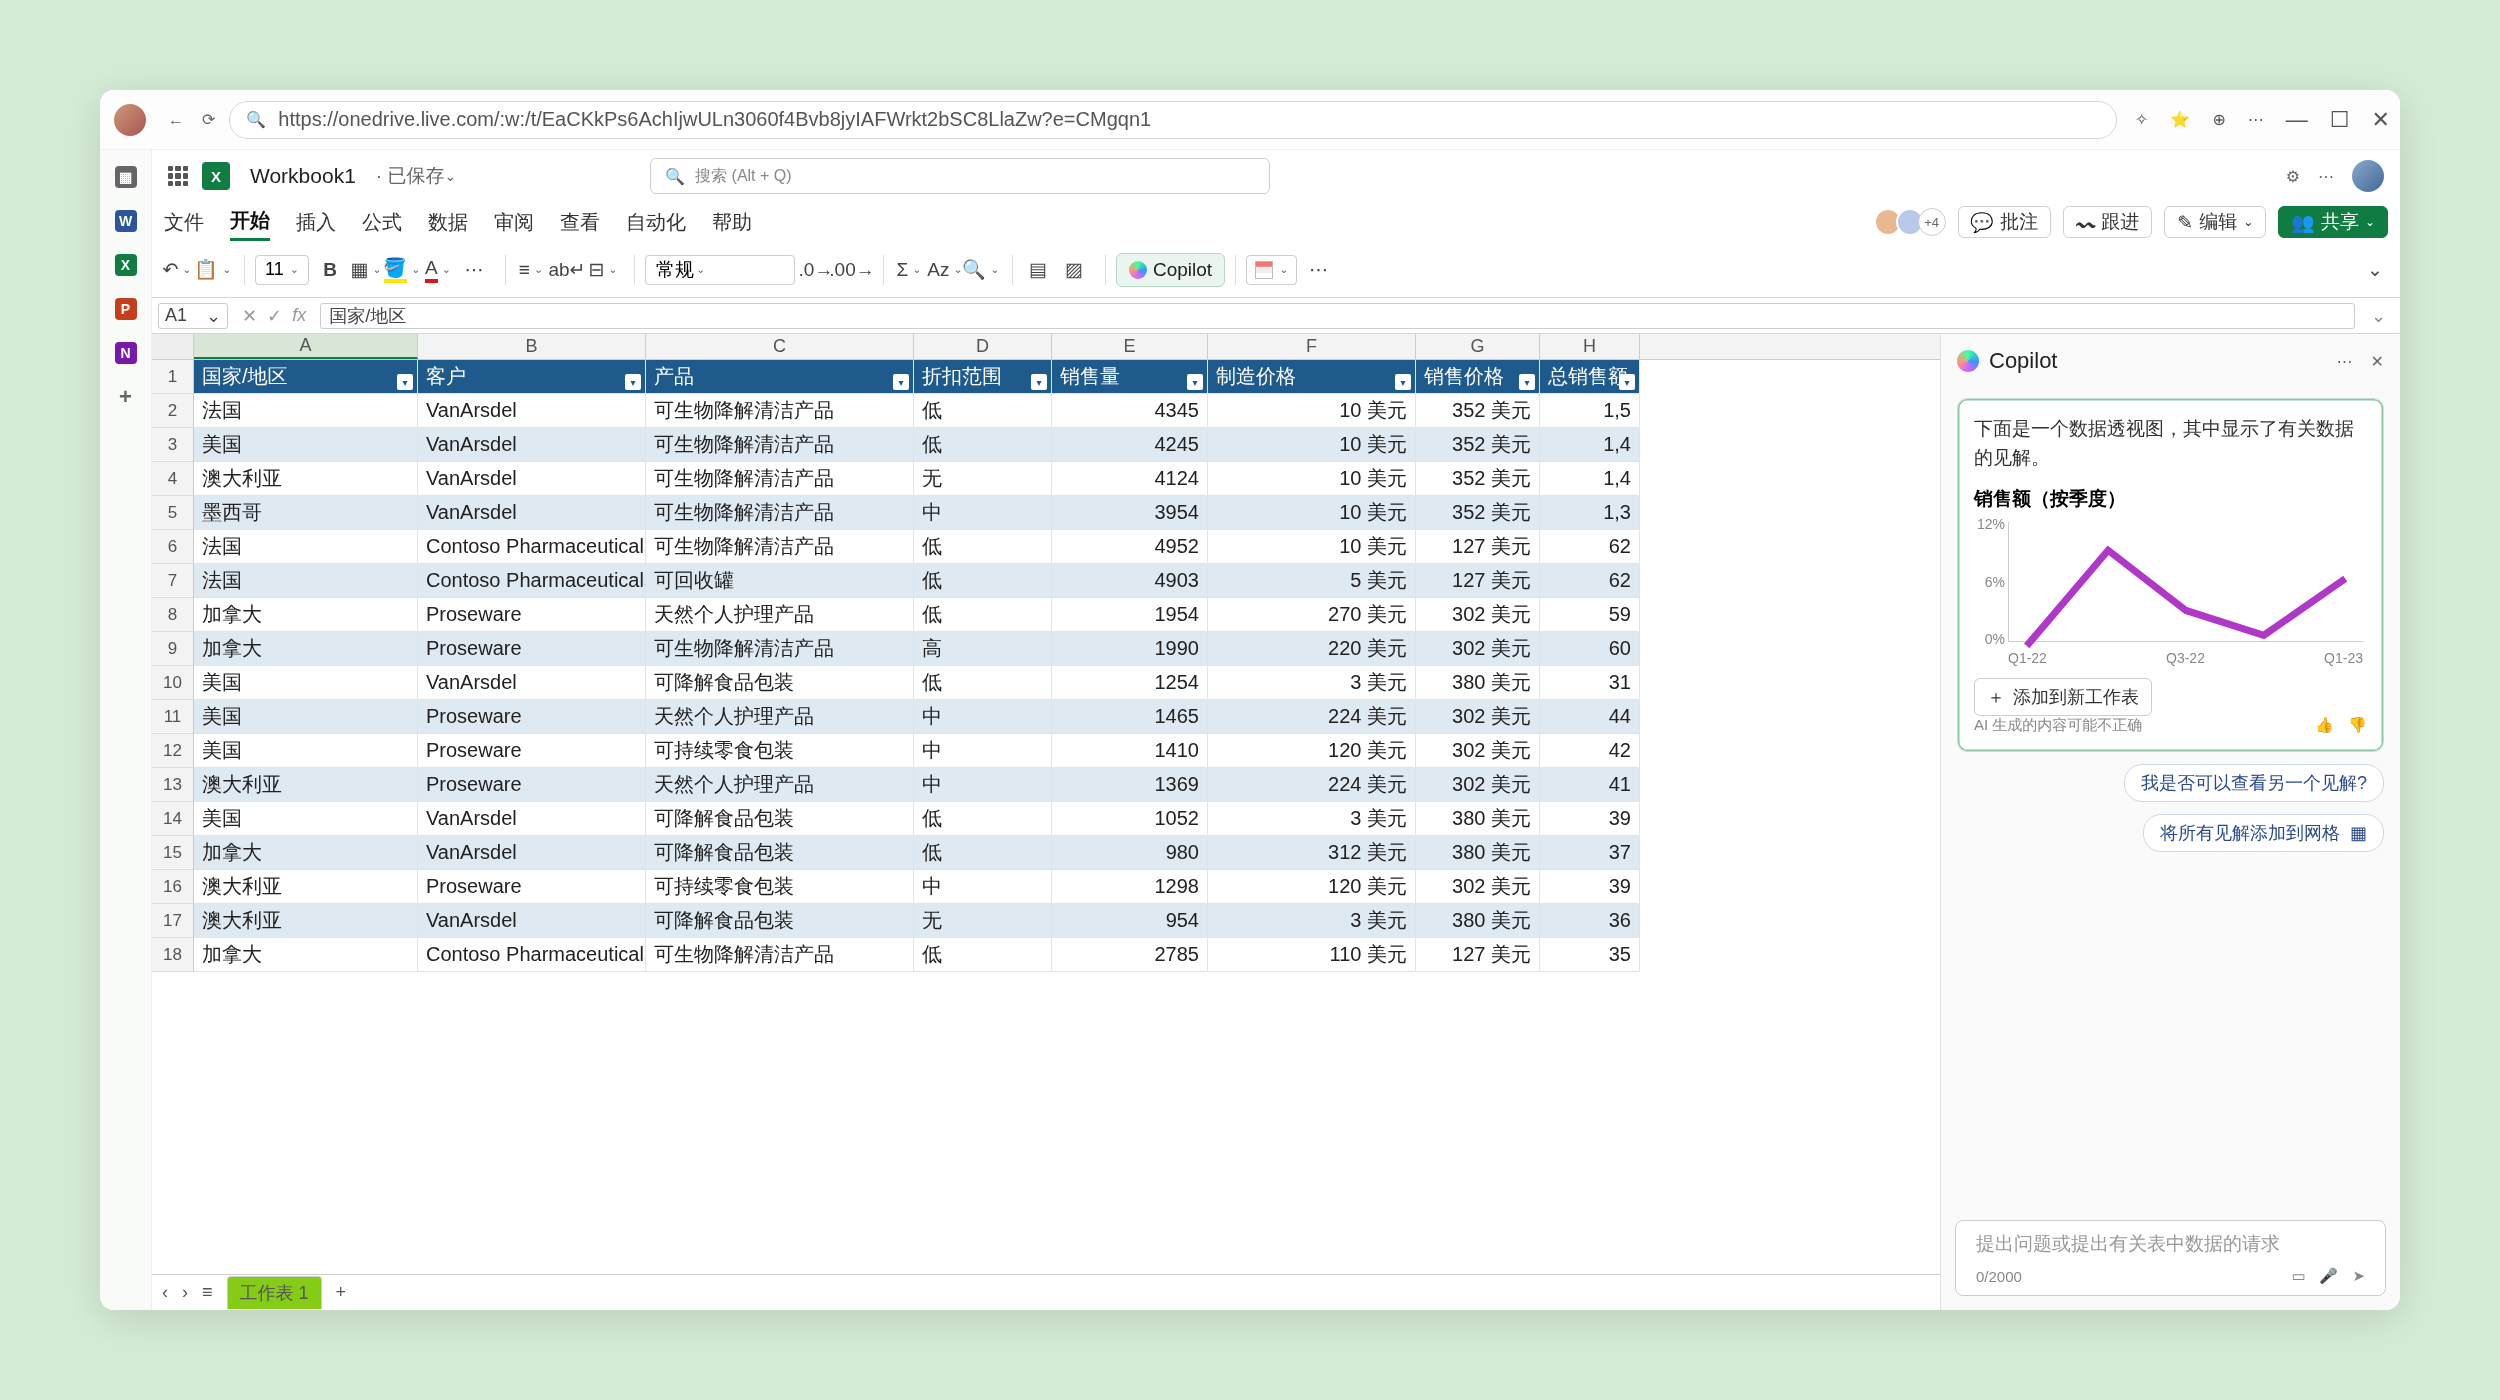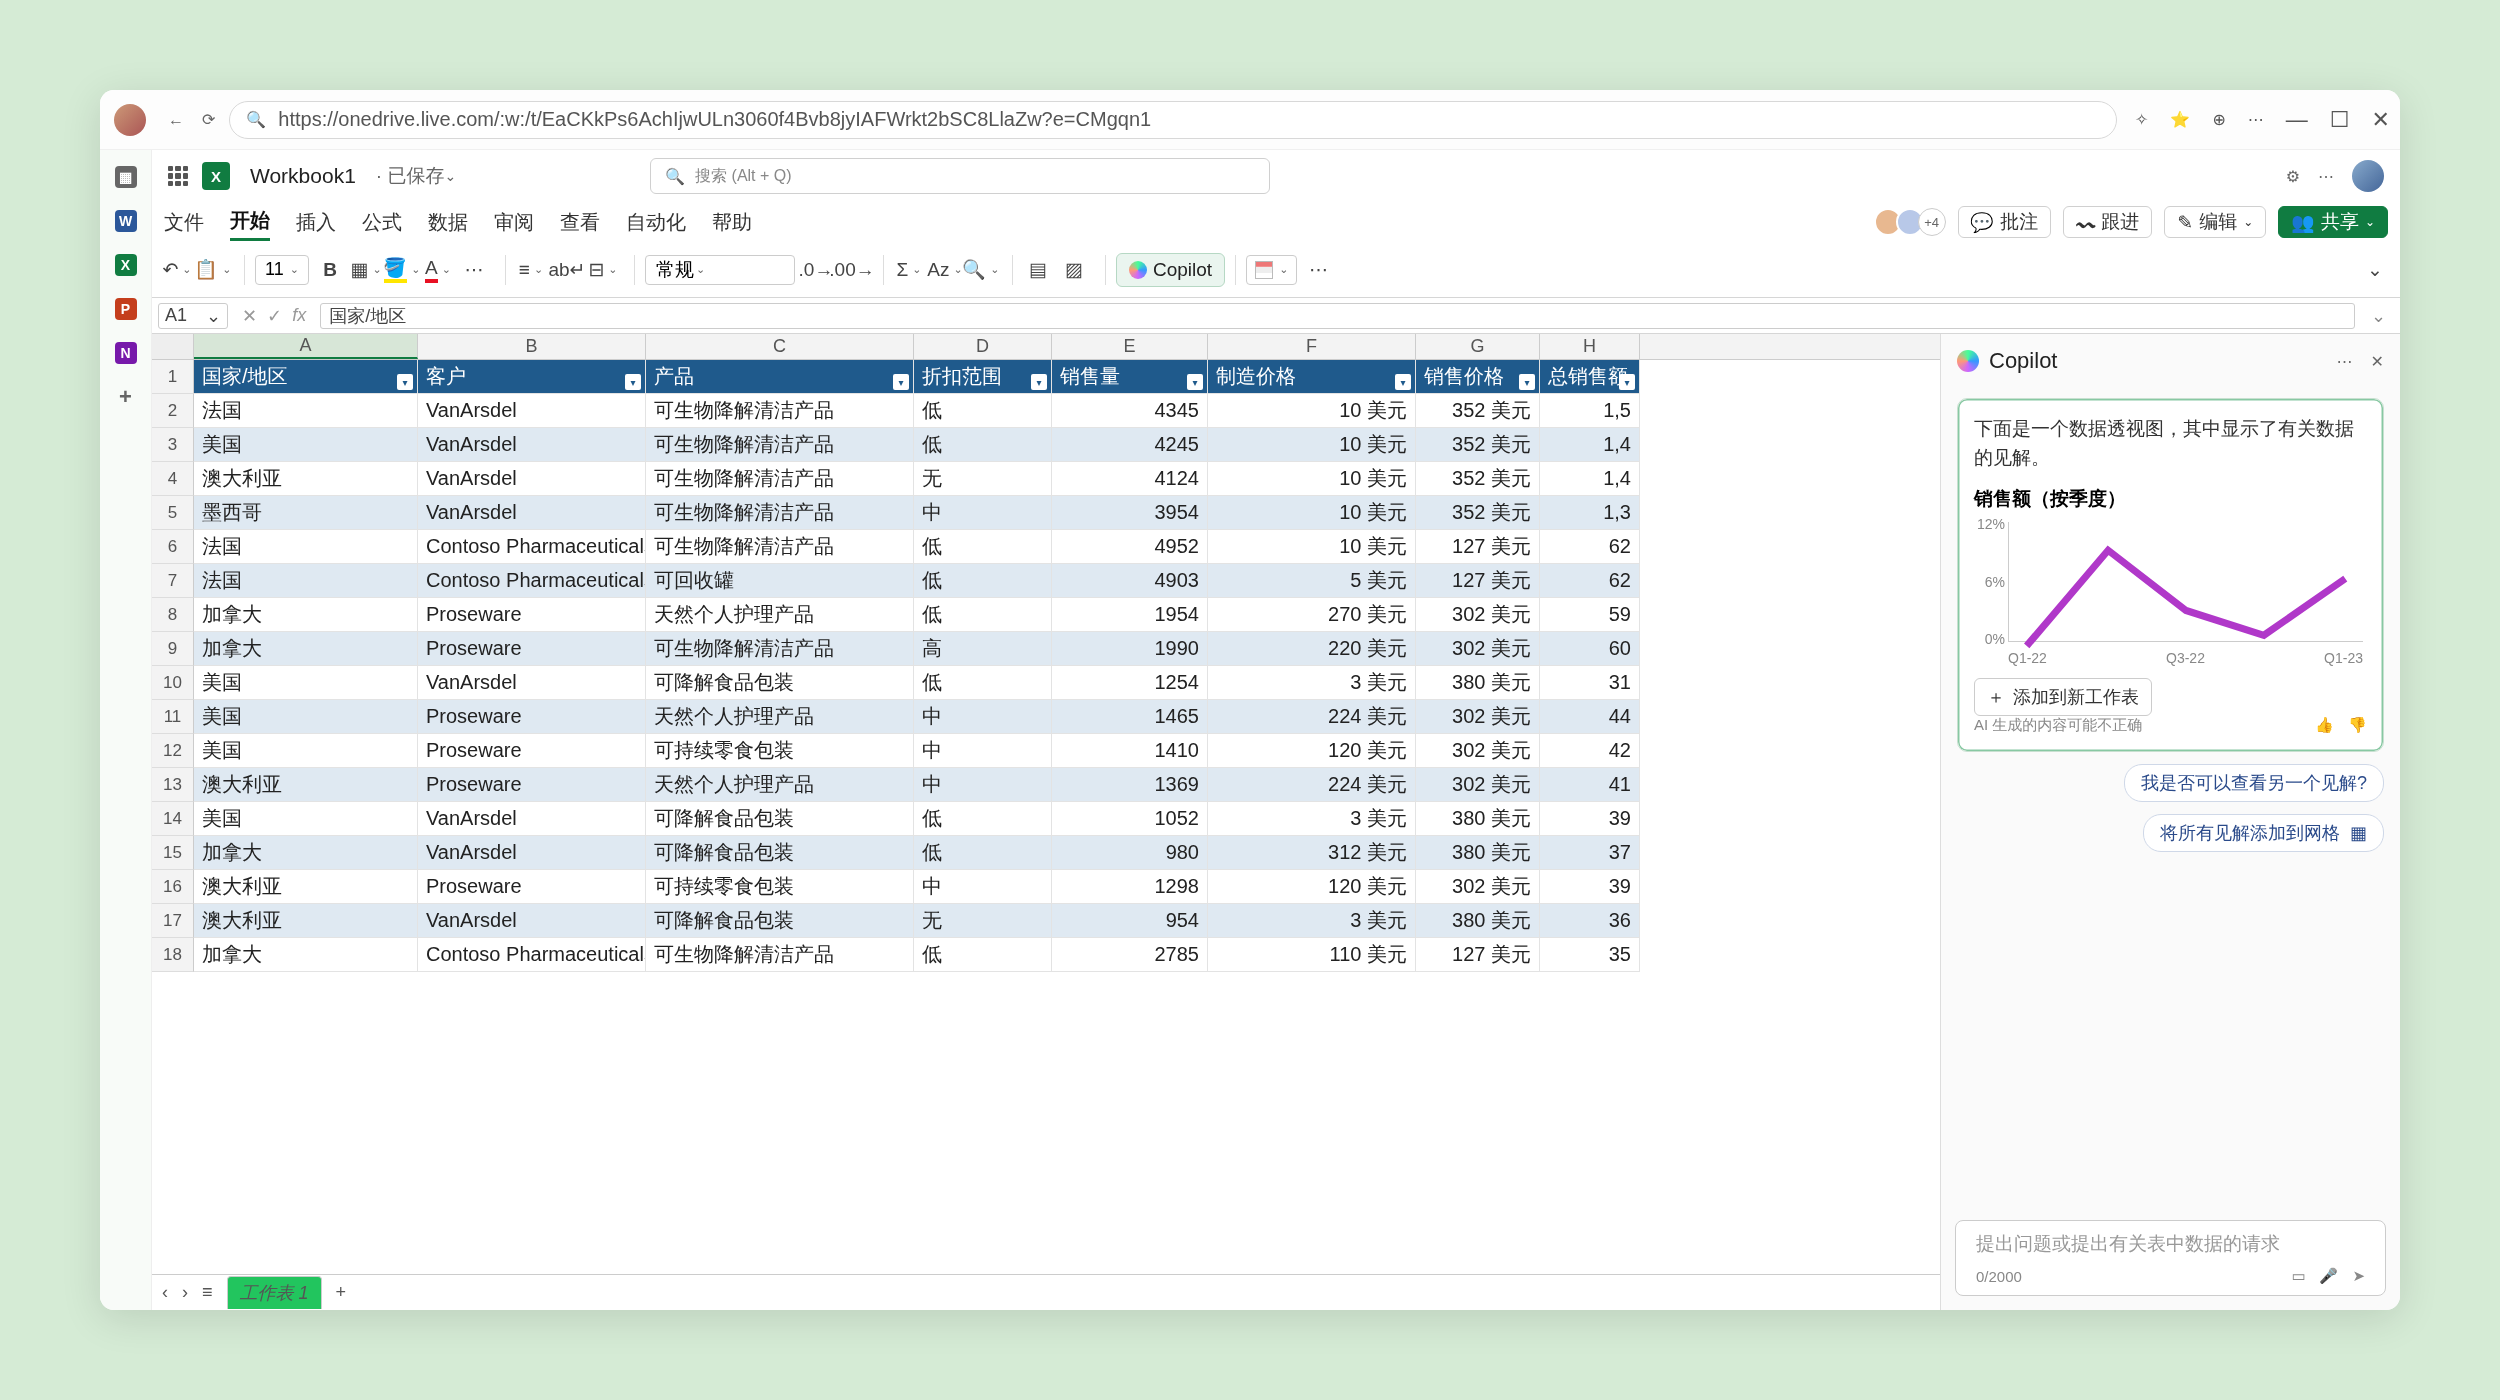--- a/index.html
+++ b/index.html
@@ -79,21 +79,21 @@
   .hdr-row .cell .filt { position: absolute; right: 4px; bottom: 3px; width: 16px; height: 16px; background: #fff; border-radius: 2px; display: flex; align-items: center; justify-content: center; font-size: 10px; color: #1f5a8c; }
   .hdr-row .cell:first-of-type { outline: 2px solid #107c41; outline-offset: -2px; }
   .row.band .cell { background: #dfe9f2; }
   .cell.num { justify-content: flex-end; }
 
   
   .cA{width:224px}.cB{width:228px}.cC{width:268px}.cD{width:138px}.cE{width:156px}.cF{width:208px}.cG{width:124px}.cH{width:100px}
 
   
   .sheettabs { height: 36px; border-top: 1px solid #ccc; display: flex; align-items: center; padding: 0 10px; gap: 14px; font-size: 18px; color: #555; }
-  .sheettabs .stab { padding: 4px 12px; border: 1px solid #ccc; border-bottom: none; background: #22c55e; border-radius: 4px 4px 0 0; font-style: italic; }
+  .sheettabs .stab { padding: 4px 12px; border: 1px solid #ccc; border-bottom: none; background: #84cc16; border-radius: 4px 4px 0 0; }
 
   
   .copilot-pane { width: 460px; border-left: 1px solid #ddd; display: flex; flex-direction: column; background: #fafafa; }
   .cp-head { height: 54px; display: flex; align-items: center; padding: 0 16px; gap: 10px; }
   .cp-head .cp-logo { width: 22px; height: 22px; border-radius: 50%; background: conic-gradient(#4f9,#39f,#c6f,#f97,#4f9); }
   .cp-head .cp-title { font-size: 22px; font-weight: 400; color: #222; }
   .cp-head .cp-actions { margin-left: auto; display: flex; gap: 18px; color: #666; }
   .cp-body { flex: 1; padding: 10px 16px; overflow: auto; display: flex; flex-direction: column; gap: 12px; }
   .cp-card { border: 1px solid #c8e0d0; background: #fff; border-radius: 10px; padding: 16px; box-shadow: 0 0 0 1.5px #88c8a3 inset; }
   .cp-card-text { font-size: 19px; color: #333; line-height: 1.5; }

